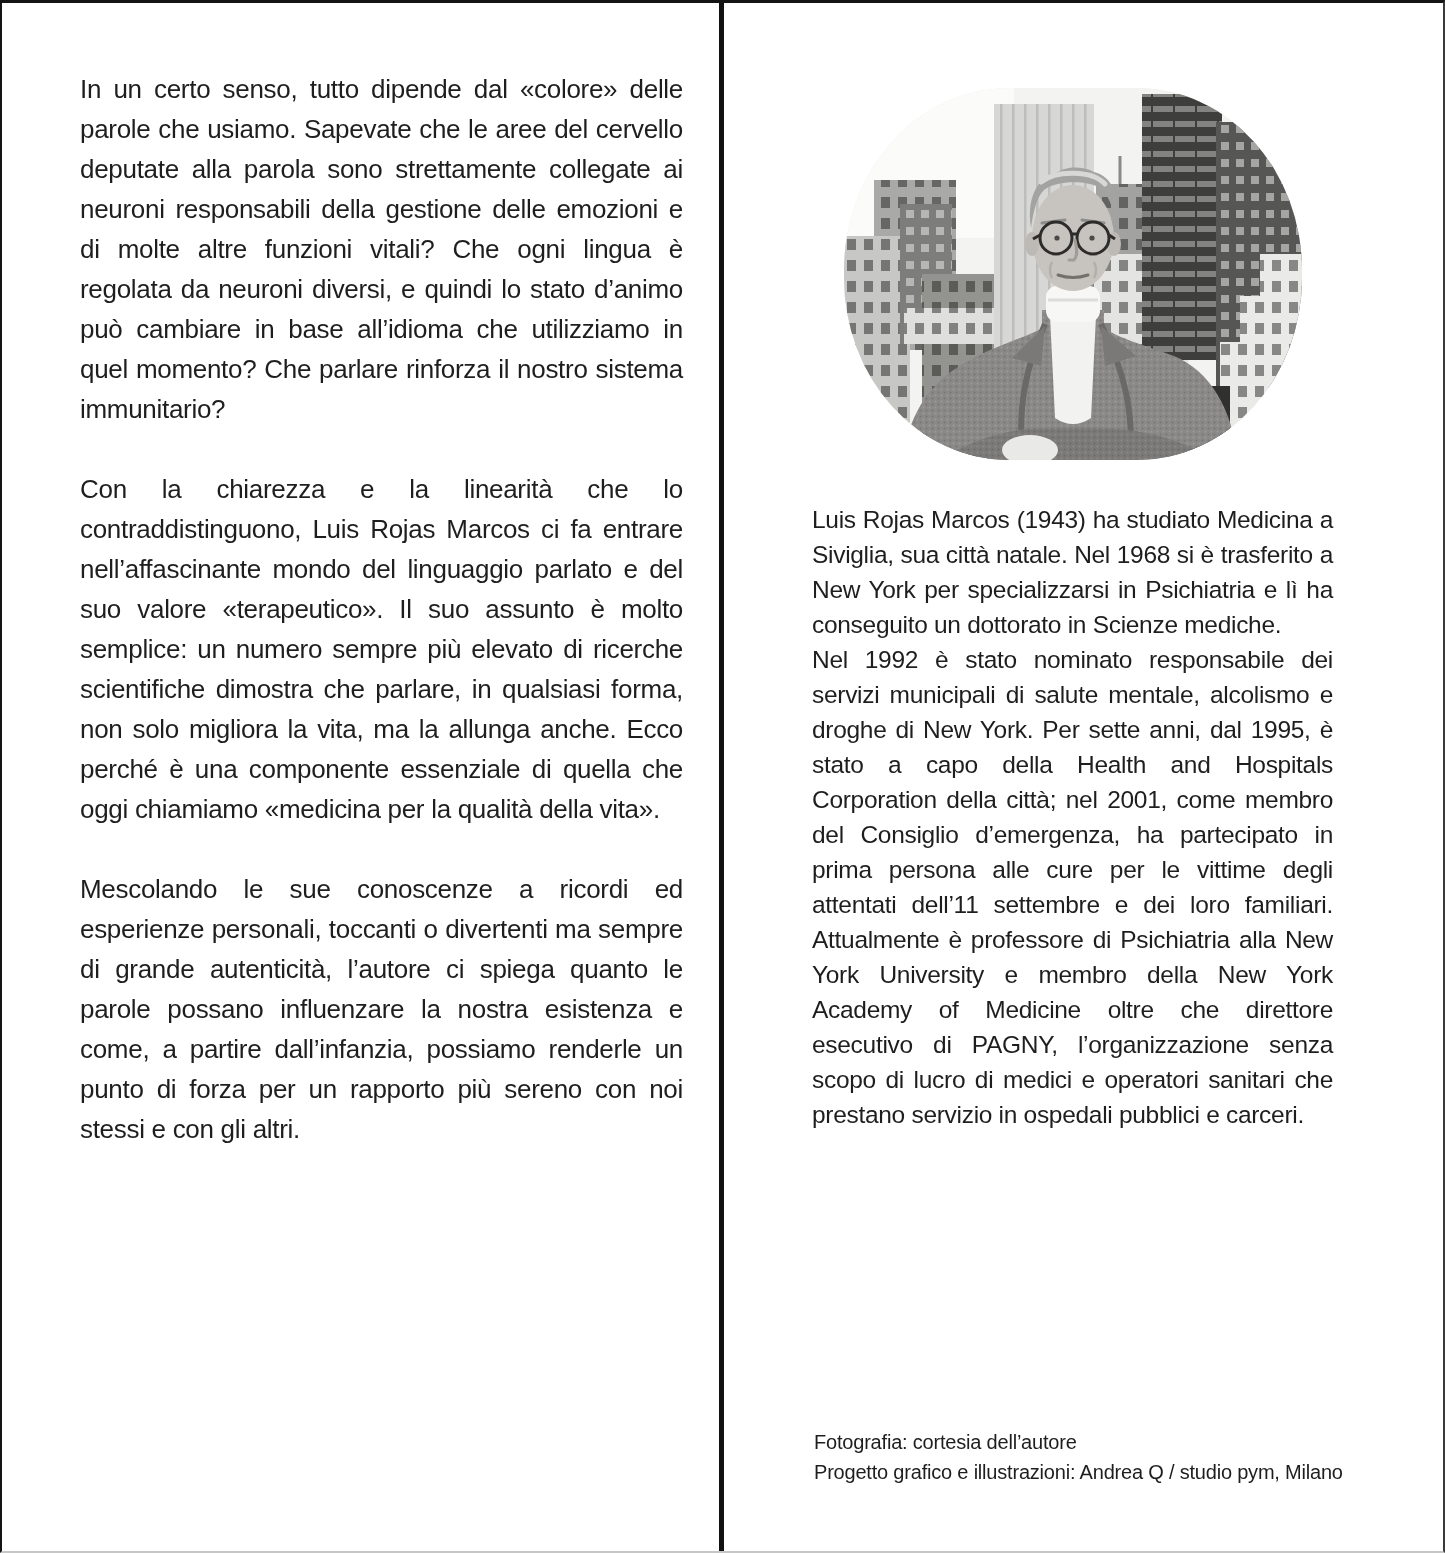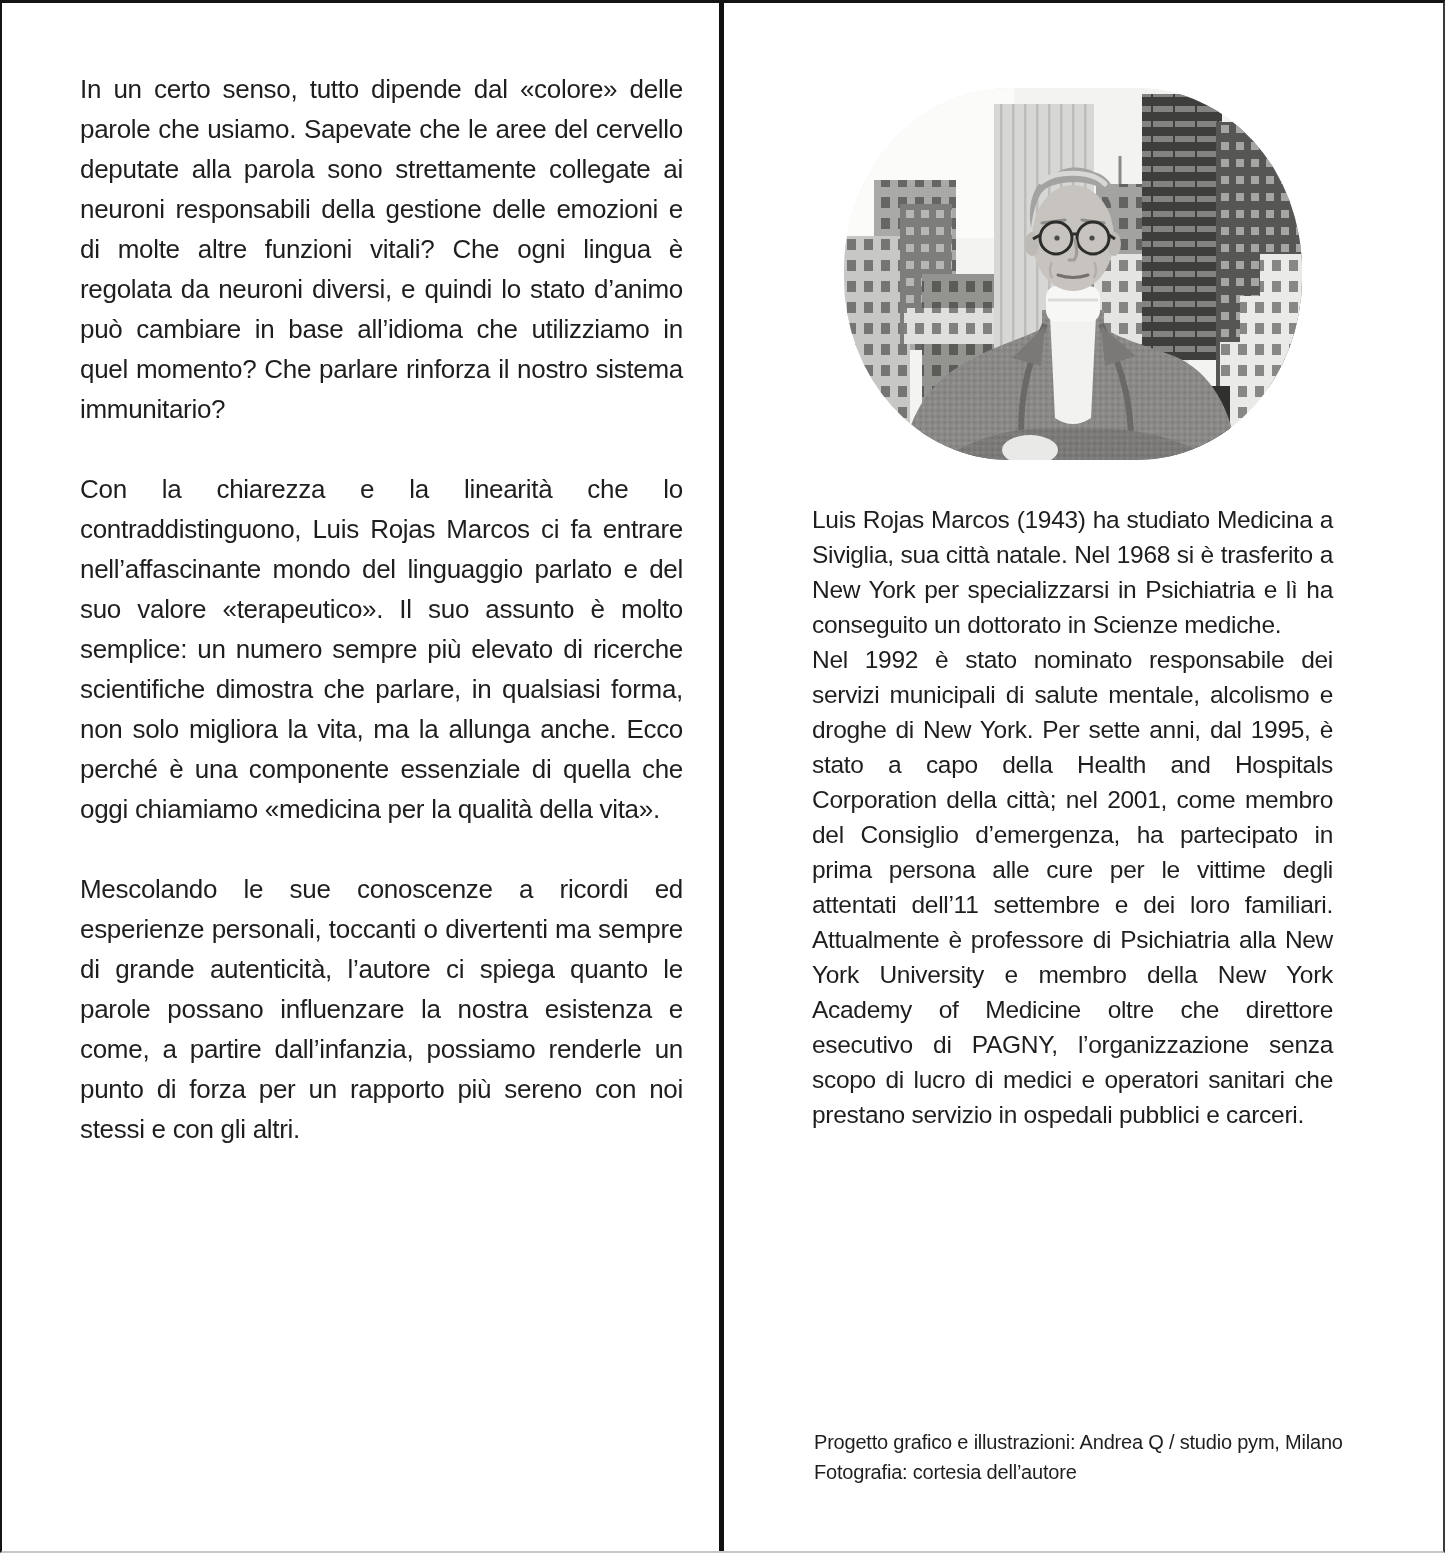--- a/index.html
+++ b/index.html
@@ -179,18 +179,18 @@
         <path d="M 250 174 Q 254 182 250 190" stroke="#b2afab" stroke-width="2.5" fill="none"></path>
       </svg>
     </div>
 
     <div class="bio">
       <p>Luis Rojas Marcos (1943) ha studiato Medicina a Siviglia, sua città natale. Nel 1968 si è trasferito a New York per specializzarsi in Psichiatria e lì ha conseguito un dottorato in Scienze mediche.</p>
       <p>Nel 1992 è stato nominato responsabile dei servizi municipali di salute mentale, alcolismo e droghe di New York. Per sette anni, dal 1995, è stato a capo della Health and Hospitals Corporation della città; nel 2001, come membro del Consiglio d’emergenza, ha partecipato in prima persona alle cure per le vittime degli attentati dell’11 settembre e dei loro familiari. Attualmente è professore di Psichiatria alla New York University e membro della New York Academy of Medicine oltre che direttore esecutivo di PAGNY, l’organizzazione senza scopo di lucro di medici e operatori sanitari che prestano servizio in ospedali pubblici e carceri.</p>
     </div>
 
     <div class="credits">
+      <p>Fotografia: cortesia dell’autore</p>
       <p>Progetto grafico e illustrazioni: Andrea Q / studio pym, Milano</p>
-      <p>Fotografia: cortesia dell’autore</p>
     </div>
 
   </div>
 </div>
 
 </body></html>

